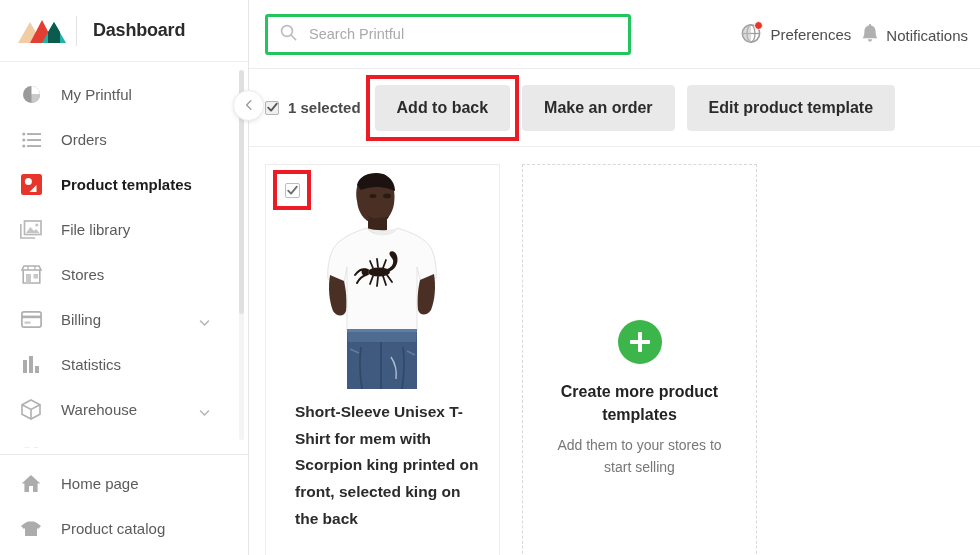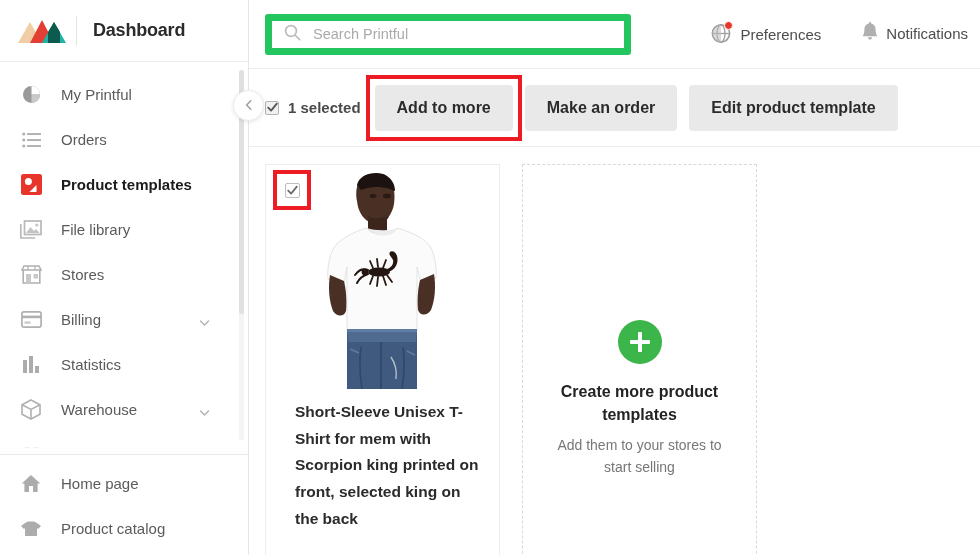--- a/index.html
+++ b/index.html
@@ -100,39 +100,39 @@
     position: relative;
   }
   .topbar {
     height: 69px; flex: 0 0 69px;
     display: flex; align-items: center;
     border-bottom: 1px solid #ededed;
     padding: 0 8px 0 16px;
   }
   .search-box {
     width: 366px; height: 41px;
-    border: 7px solid #22c55e;
+    border: 3px solid #22c55e;
     border-radius: 3px;
     display: flex; align-items: center;
     padding: 0 12px;
     background: #fff;
   }
   .search-box input {
     border: none; outline: none;
     font-size: 14.5px; color: #3c3c3c;
     font-family: "Liberation Sans", sans-serif;
     width: 100%; margin-left: 12px;
     background: transparent;
   }
   .search-box input::placeholder { color: #aaaaaa; }
 
   .topbar-right {
     margin-left: auto;
-    display: flex; align-items: flex-start;
-    gap: 40px;
+    display: flex; align-items: flex-end;
+    gap: 10px;
     padding-right: 4px;
   }
   .top-action {
     display: flex; align-items: center;
     font-size: 15px; color: #4d4d4d;
     gap: 7px;
     position: relative;
   }
   .top-action .badge-dot {
     position: absolute;
@@ -465,21 +465,21 @@
       <div class="sel-group">
         <span class="cbx">
           <svg width="11" height="11" viewBox="0 0 11 11">
               <path d="M1.2 5.6 L4.1 8.6 L9.8 1.6" fill="none" stroke="#555" stroke-width="1.8" stroke-linecap="round" stroke-linejoin="round"></path>
             </svg>
         </span>
         <span class="sel-label">1 selected</span>
       </div>
 
       <div class="btn-wrap highlight">
-        <button class="btn">Add to more</button>
+        <button class="btn">Add to back</button>
       </div>
       <div class="btn-wrap">
         <button class="btn">Make an order</button>
       </div>
       <div class="btn-wrap">
         <button class="btn">Edit product template</button>
       </div>
     </div>
 
     <div class="grid">

